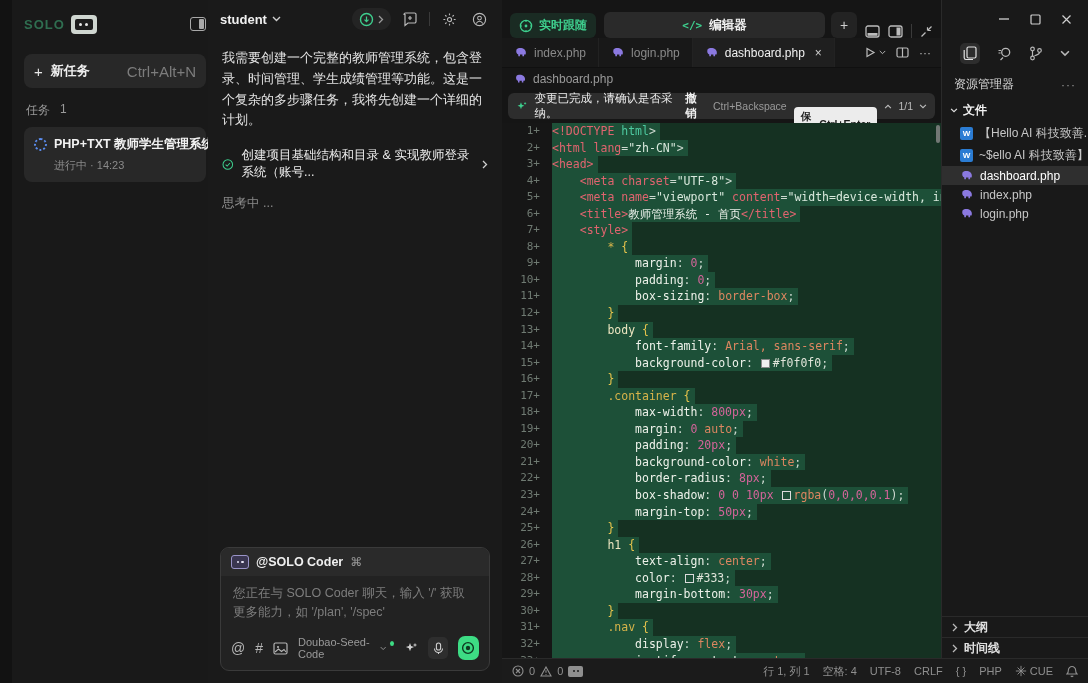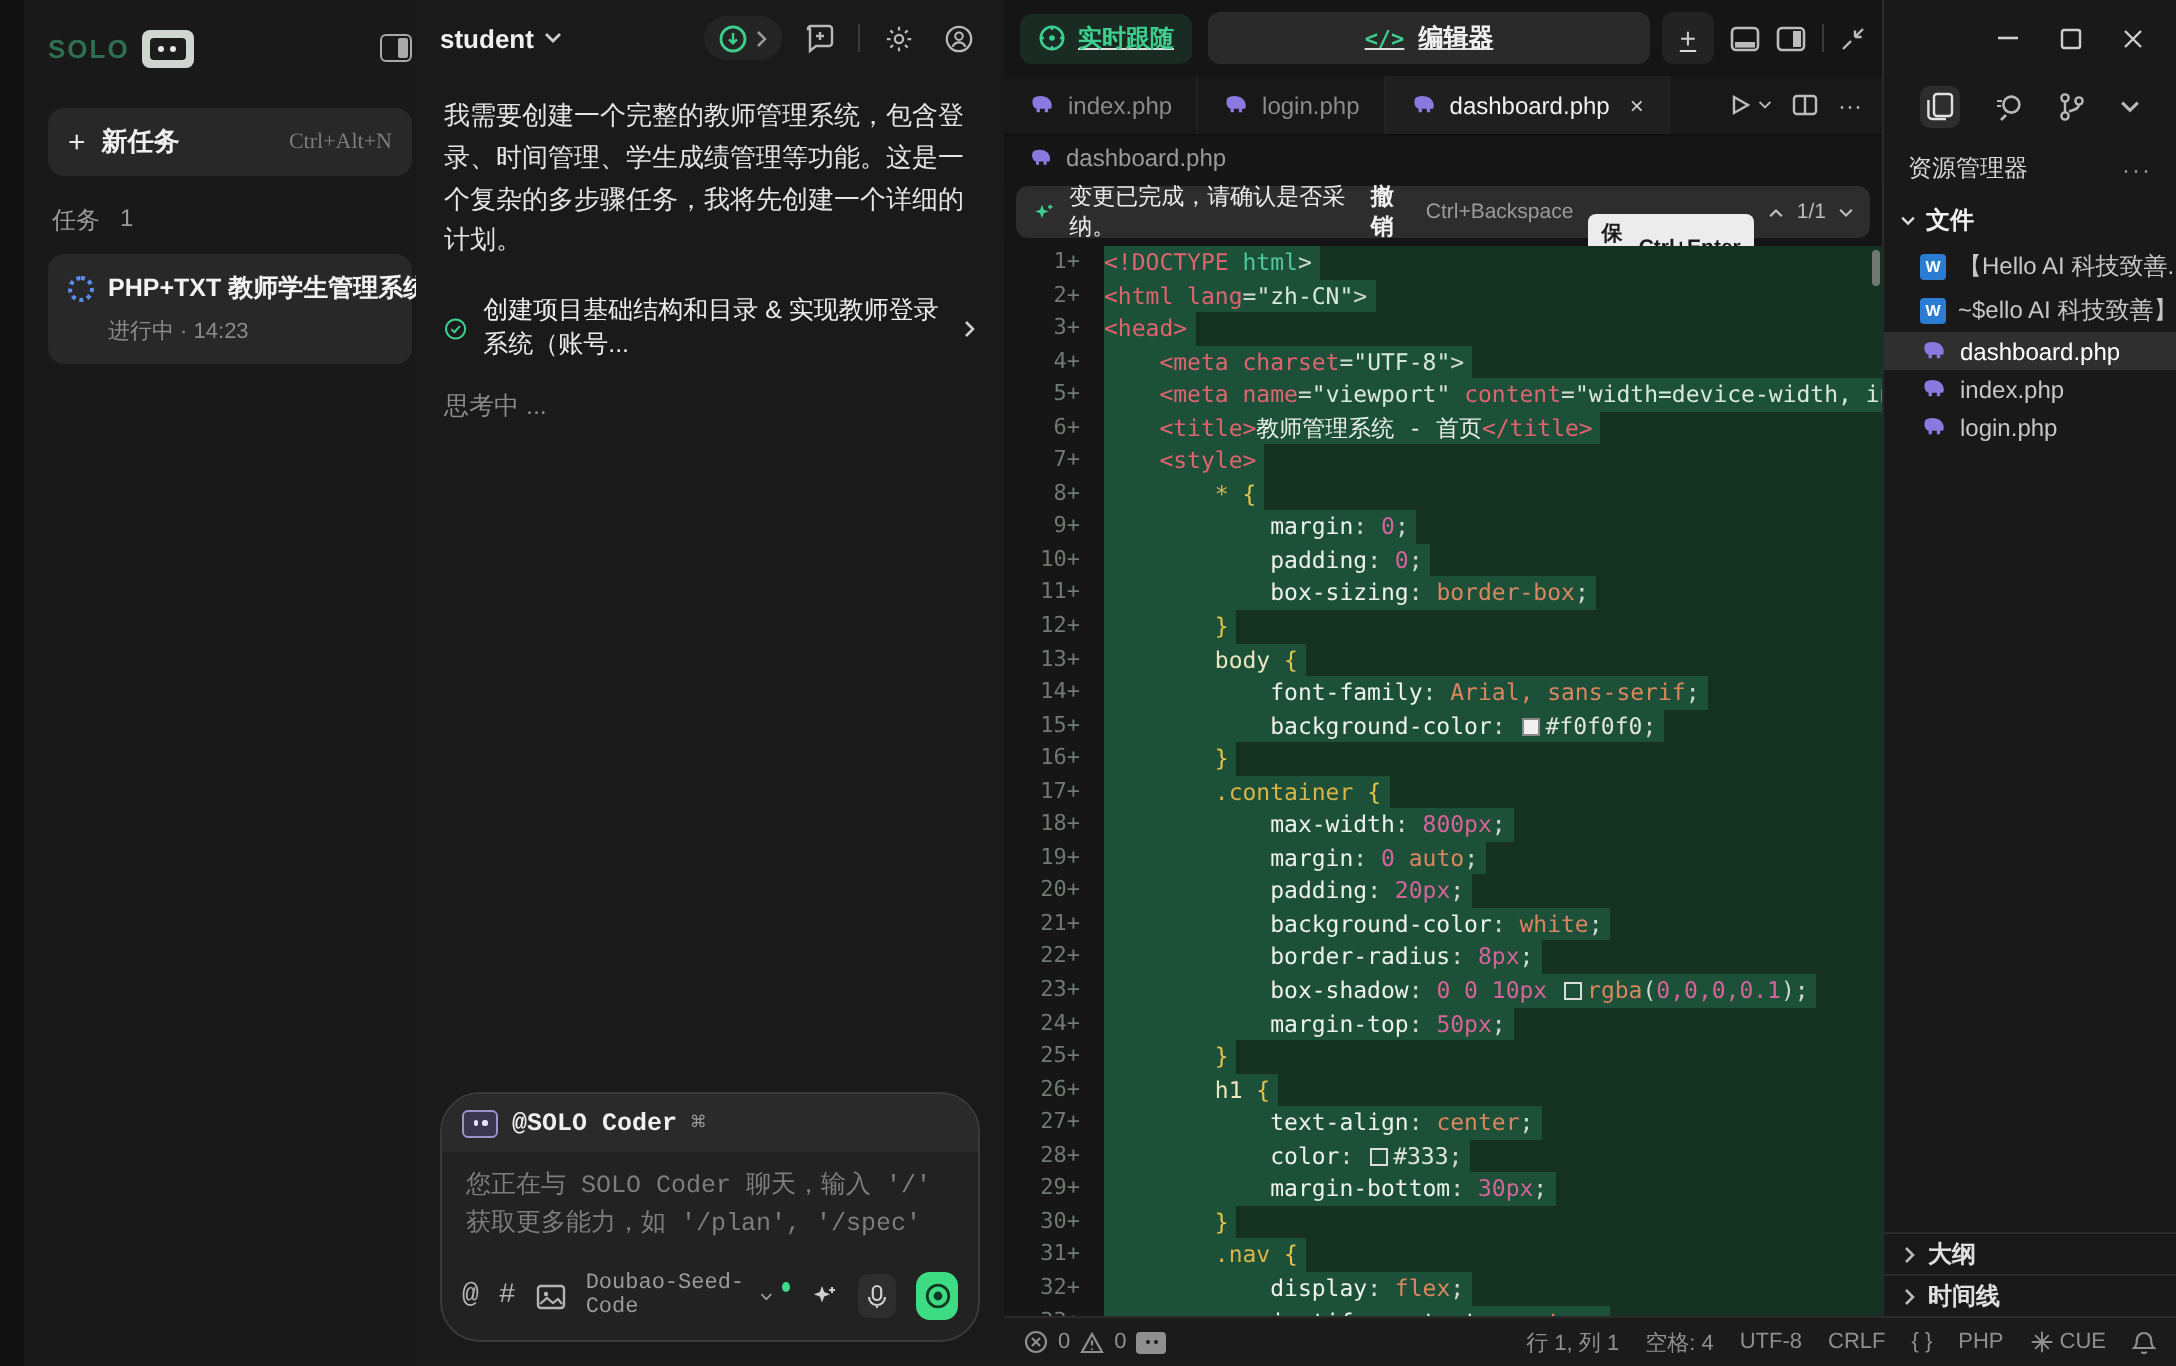--- a/index.html
+++ b/index.html
@@ -12,21 +12,21 @@
   .solo-head { display:flex; align-items:center; height:28px; }
   .solo-word { color:#2f6e50; font-weight:bold; font-size:13px; letter-spacing:1px; }
   .robot-badge { width:26px; height:19px; background:#cfd6d0; border-radius:4px; margin-left:6px; display:flex; align-items:center; justify-content:center; }
   .robot-face { width:18px; height:11px; background:#1c1c1c; border-radius:2px; display:flex; align-items:center; justify-content:center; gap:3px; }
   .robot-face i { width:3px; height:3px; background:#e8e8e8; border-radius:50%; display:block; }
   .panel-ic { margin-left:auto; width:16px; height:14px; border:1.5px solid #a9a9a9; border-radius:3px; position:relative; }
   .panel-ic::after { content:""; position:absolute; right:1px; top:1px; bottom:1px; width:5px; background:#a9a9a9; border-radius:1px; }
   .newtask { margin-top:16px; height:34px; background:#282828; border-radius:8px; display:flex; align-items:center; padding:0 10px; }
   .newtask .plus { color:#e8e8e8; font-size:15px; margin-right:8px; }
   .newtask .lbl { color:#f0f0f0; font-weight:bold; font-size:13px; }
-  .newtask .sc { margin-left:auto; color:#7c7c7c; font-size:11px;font-family:Liberation Serif, serif; }
+  .newtask .sc { margin-left:auto; color:#7c7c7c; font-size:15px; }
   .tasks-hd { margin:14px 2px 8px; color:#9a9a9a; font-size:12px; display:flex; gap:10px; }
   .taskcard { background:#282828; border-radius:8px; padding:9px 10px; }
   .taskcard .row1 { display:flex; align-items:center; }
   .spinner { width:13px; height:13px; border-radius:50%; border:2px dotted #5b8def; margin-right:7px; flex:0 0 auto; }
   .taskcard .title { color:#f2f2f2; font-weight:bold; font-size:12.5px; white-space:nowrap; }
   .taskcard .more { margin-left:auto; color:#9a9a9a; letter-spacing:1px; }
   .taskcard .row2 { color:#8a8a8a; font-size:11px; margin:5px 0 0 20px; }
 
   
   .chat { left:208px; width:295px; height:683px; background:#1a1a1a; border-right:1px solid #2a2a2a; display:flex; flex-direction:column; }
@@ -35,37 +35,37 @@
   .chat-head .spacer { flex:1; }
   .follow-pill { background:#242424; border-radius:12px; height:22px; display:flex; align-items:center; gap:4px; padding:0 7px; }
   .icbtn { color:#b9b9b9; display:flex; align-items:center; justify-content:center; width:22px; height:22px; }
   .vdiv { width:1px; height:14px; background:#3a3a3a; }
   .thought { display:flex; align-items:center; gap:7px; color:#8f8f8f; padding:10px 14px 2px; }
   .msg { color:#e4e4e4; font-size:13px; line-height:1.6; padding:10px 14px 4px; }
   .check-row { display:flex; align-items:center; gap:8px; padding:12px 14px 0; color:#ececec; font-size:12.5px; }
   .check-row .chev { margin-left:auto; color:#cfcfcf; }
   .thinking { color:#8a8a8a; padding:14px 14px 0; font-size:12.5px; }
   .chat-fill { flex:1; }
-  .inputcard { margin:10px 12px 12px; background:#222222; border:1px solid #3a3a3a; border-radius:20px; overflow:hidden;font-family:Liberation Mono, monospace; }
+  .inputcard { margin:10px 12px 12px; background:#222222; border:1px solid #3a3a3a; border-radius:9px; overflow:hidden; }
   .tagrow { display:flex; align-items:center; gap:7px; background:#2a2a2a; padding:7px 10px; }
   .tagrow .badge { width:18px; height:14px; background:#3a3650; border:1px solid #9a94c8; border-radius:3px; display:flex; align-items:center; justify-content:center; gap:2px; }
   .tagrow .badge i { width:2.5px; height:2.5px; background:#e6e4f4; border-radius:50%; display:block; }
   .tagrow .name { color:#f0f0f0; font-weight:bold; font-size:12.5px; }
   .tagrow .cmd { color:#9a9a9a; }
   .placeholder { color:#7d7d7d; font-size:12.5px; line-height:1.55; padding:8px 12px 2px; min-height:52px; }
   .ctrlrow { display:flex; align-items:center; gap:10px; padding:8px 10px 10px; color:#a8a8a8; }
   .ctrlrow .sym { font-size:14px; color:#b5b5b5; }
   .model { margin-left:auto; display:flex; align-items:center; gap:4px; color:#9a9a9a; font-size:11px; position:relative; }
   .model .dot { width:5px; height:5px; background:#3ddc84; border-radius:50%; position:relative; top:-5px; }
   .micbox { width:24px; height:22px; background:#2e2e2e; border-radius:5px; display:flex; align-items:center; justify-content:center; }
   .recbtn { width:26px; height:24px; background:#3ddc84; border-radius:7px; display:flex; align-items:center; justify-content:center; }
 
   
   .editor { left:502px; width:439px; height:658px; background:#151515; display:flex; flex-direction:column; }
-  .ed-top { height:38px; display:flex; align-items:center; padding:0 8px; gap:8px;text-decoration:underline; }
+  .ed-top { height:38px; display:flex; align-items:flex-end; padding:0 8px; gap:8px; }
   .livepill { display:flex; align-items:center; gap:6px; background:rgba(62,207,142,0.12); color:#3ecf8e; font-weight:bold; border-radius:6px; padding:4px 9px; font-size:12px; }
   .edtab-wrap { flex:1; display:flex; align-items:center; gap:6px; }
   .edtab { flex:1; height:26px; background:#2a2a2a; border-radius:6px; display:flex; align-items:center; justify-content:center; gap:7px; color:#f0f0f0; font-weight:bold; font-size:12.5px; }
   .edtab .code-ic { color:#3ecf8e; font-family:"DejaVu Sans Mono", monospace; font-size:11px; font-weight:bold; }
   .plusbox { width:26px; height:26px; background:#232323; border-radius:6px; display:flex; align-items:center; justify-content:center; color:#cfcfcf; font-size:14px; }
   .ed-top .winic { color:#bcbcbc; }
   .tabbar { height:30px; background:#181818; display:flex; align-items:stretch; border-bottom:1px solid #101010; }
   .tab { display:flex; align-items:center; gap:6px; padding:0 12px; border-right:1px solid #222; color:#8a8a8a; font-size:12px; }
   .tab.active { background:#1f1f1f; color:#f0f0f0; }
   .tab .x { color:#cfcfcf; margin-left:4px; }

